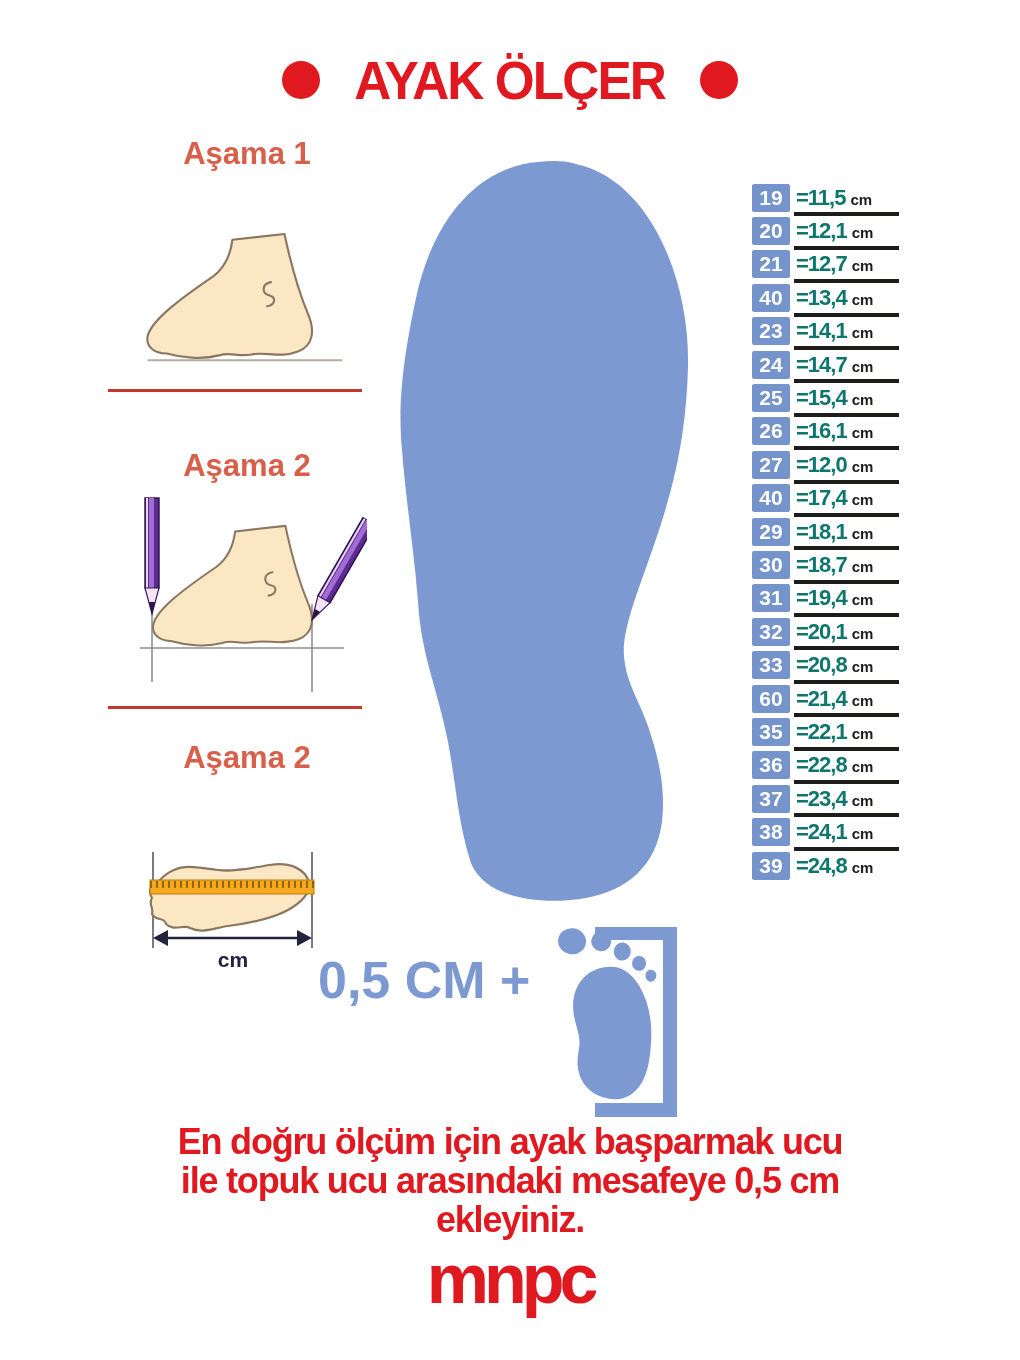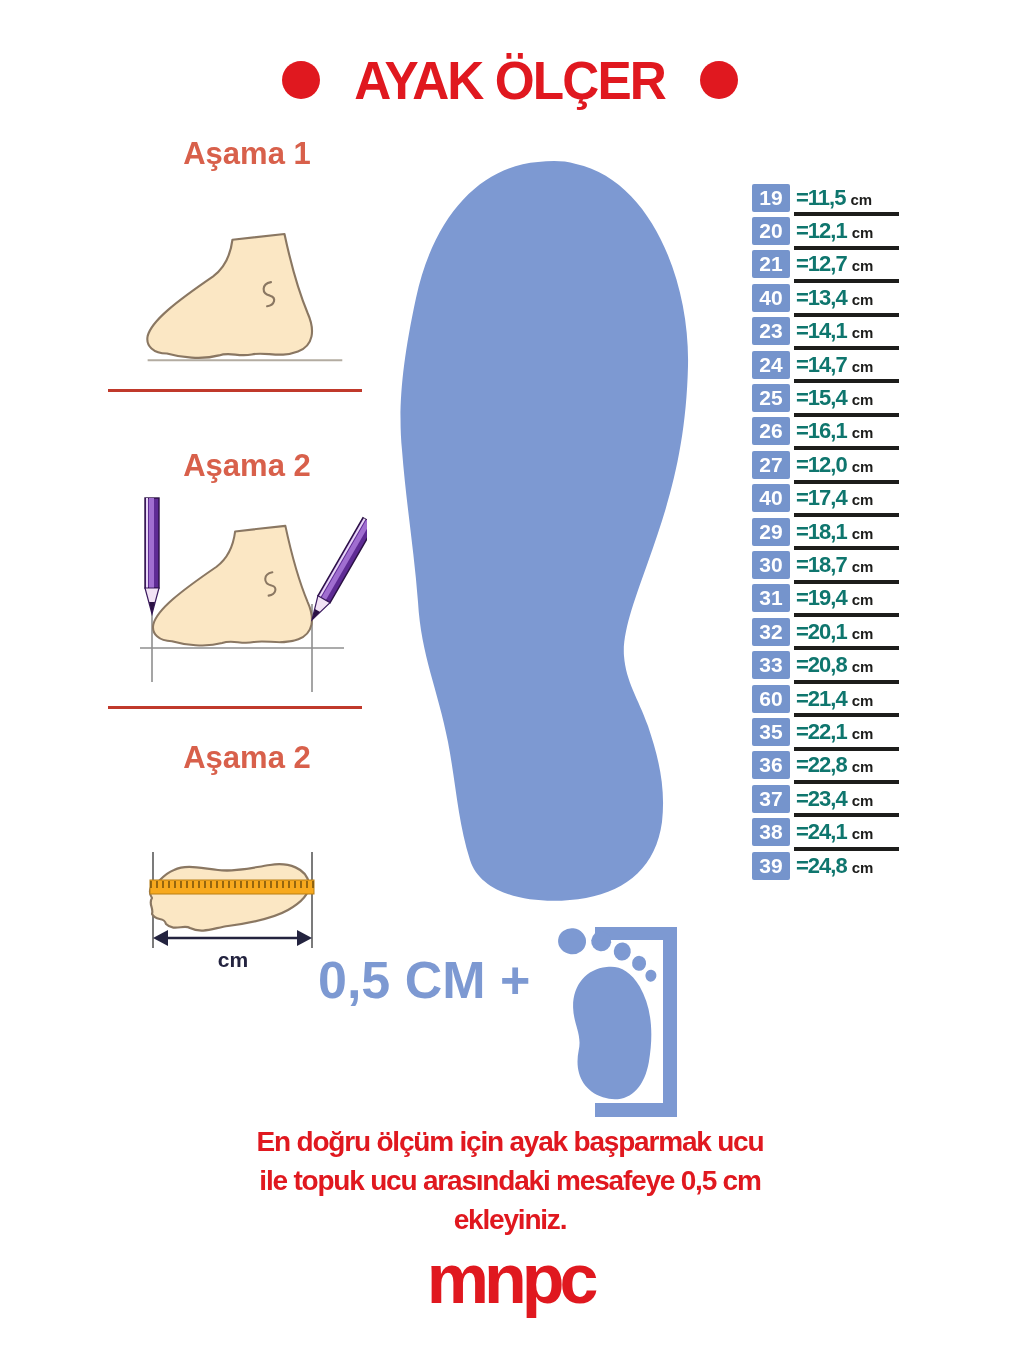--- a/index.html
+++ b/index.html
@@ -25,21 +25,21 @@
   .size-badge{flex:0 0 38px;width:38px;height:28px;background:#7594cc;color:#ffffff;
     font-weight:bold;font-size:21px;display:flex;align-items:center;justify-content:center;
     border-radius:2px;}
   .size-value{margin-left:6px;display:flex;align-items:baseline;white-space:nowrap;}
   .size-value .num{font-size:22px;font-weight:bold;color:#0f766e;letter-spacing:-1px;}
   .size-value .unit{font-size:15px;font-weight:bold;color:#1d1d1b;margin-left:5px;}
   
   .add-note{position:absolute;left:318px;top:950px;font-size:52px;font-weight:bold;
     color:#7d99d2;letter-spacing:0;white-space:nowrap;}
   .footnote{position:absolute;top:1122px;left:0;width:100%;text-align:center;
-    font-size:28px;line-height:39px;font-weight:bold;color:#e0181f;letter-spacing:-1.2px;}
+    font-size:36px;line-height:39px;font-weight:bold;color:#e0181f;letter-spacing:-1.2px;}
   .brand-logo{position:absolute;top:1244px;left:0;width:100%;text-align:center;
     font-size:70px;font-weight:bold;color:#e0181f;letter-spacing:-5px;line-height:1;}
   svg{position:absolute;display:block;}
 </style>
 </head>
 <body>
 
 <div id="canvas">
 
   <div class="title-row">

